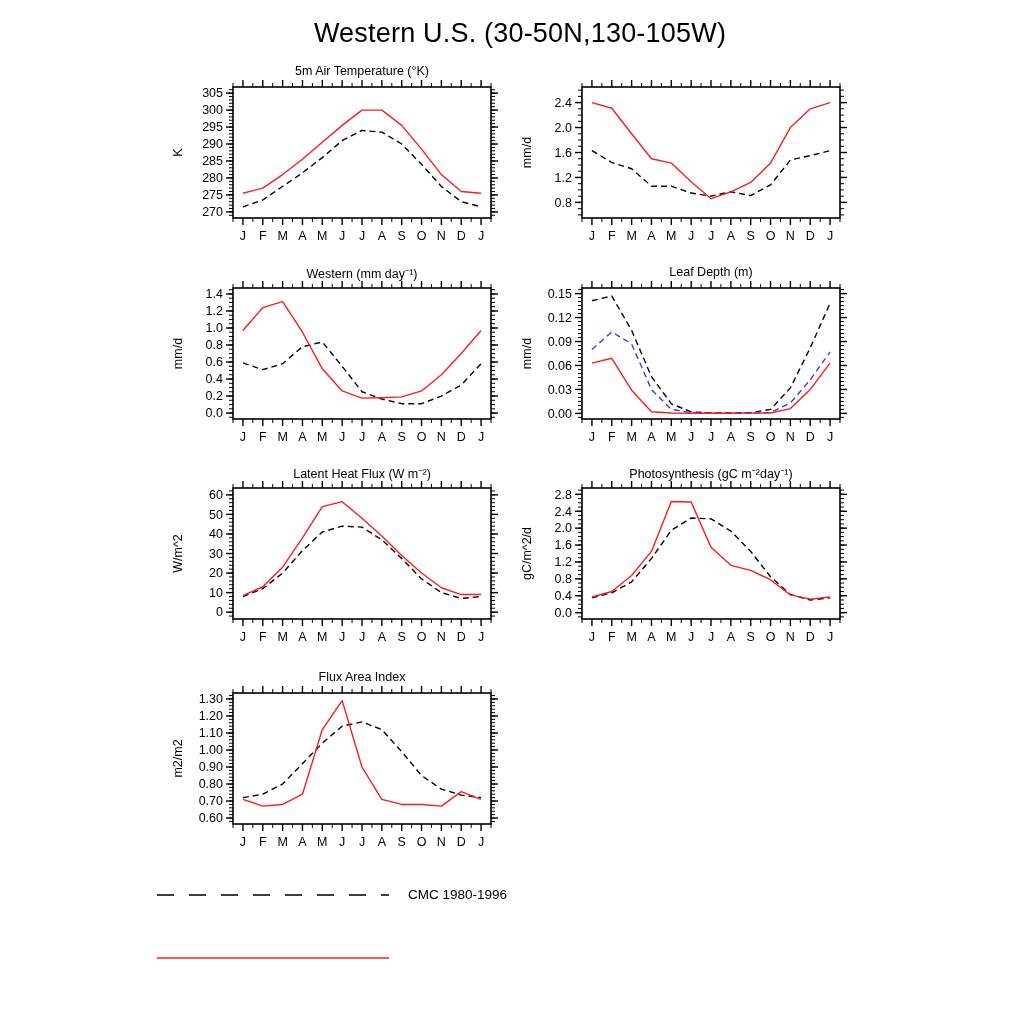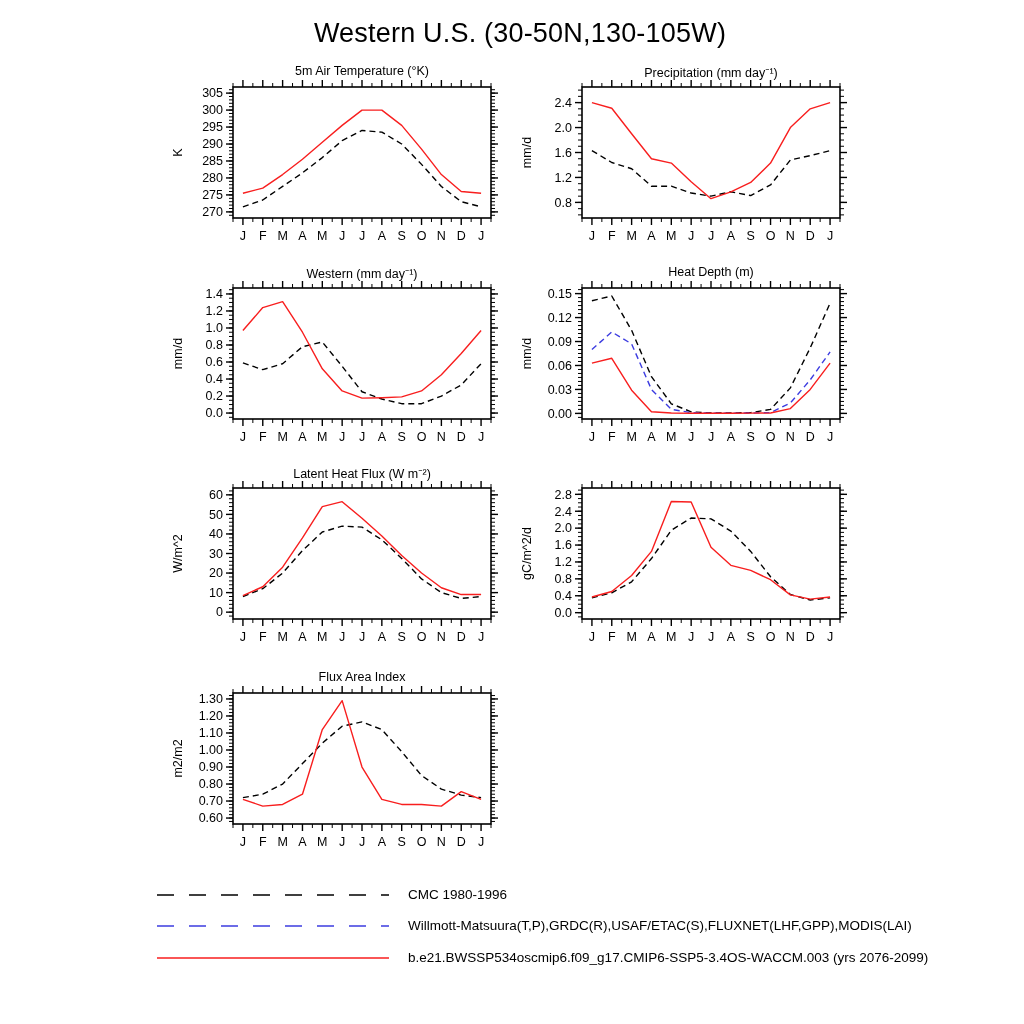--- a/index.html
+++ b/index.html
@@ -209,21 +209,20 @@
         <line x1="326.0769230769231" y1="1" x2="326.0769230769231" y2="8" stroke="#000" stroke-width="1.4"></line>
         <text x="326.0769230769231" y="161" text-anchor="middle" font-size="12.5">J</text>
         <rect x="78" y="8" width="258" height="131" fill="none" stroke="#000" stroke-width="1.6"></rect>
         <text x="27" y="73.5" text-anchor="middle" font-size="12.5" transform="rotate(-90 27 73.5)">K</text>
         <polyline points="87.92,127.80 107.77,121.01 127.62,107.44 147.46,93.86 167.31,78.59 187.15,61.62 207.00,51.44 226.85,53.14 246.69,65.02 266.54,85.38 286.38,107.44 306.23,122.71 326.08,127.80" fill="none" stroke="#000000" stroke-width="1.4" stroke-linejoin="round" stroke-dasharray="6,4"></polyline>
         <polyline points="87.92,114.23 107.77,109.13 127.62,95.56 147.46,80.29 167.31,63.32 187.15,46.35 207.00,31.08 226.85,31.08 246.69,46.35 266.54,70.11 286.38,95.56 306.23,112.53 326.08,114.23" fill="none" stroke="#f81e1e" stroke-width="1.4" stroke-linejoin="round"></polyline>
       </svg>
   </div>
 
   <div class="chart-cell" style="left:504px;top:64px;">
-    <div class="chart-title">Precipitation (mm day⁻¹)</div>
     <svg class="chart">
         <line x1="74" y1="135.8809523809524" x2="78" y2="135.8809523809524" stroke="#000" stroke-width="1"></line>
         <line x1="336" y1="135.8809523809524" x2="340" y2="135.8809523809524" stroke="#000" stroke-width="1"></line>
         <line x1="74" y1="129.64285714285717" x2="78" y2="129.64285714285717" stroke="#000" stroke-width="1"></line>
         <line x1="336" y1="129.64285714285717" x2="340" y2="129.64285714285717" stroke="#000" stroke-width="1"></line>
         <line x1="74" y1="123.4047619047619" x2="78" y2="123.4047619047619" stroke="#000" stroke-width="1"></line>
         <line x1="336" y1="123.4047619047619" x2="340" y2="123.4047619047619" stroke="#000" stroke-width="1"></line>
         <line x1="74" y1="117.16666666666667" x2="78" y2="117.16666666666667" stroke="#000" stroke-width="1"></line>
         <line x1="336" y1="117.16666666666667" x2="340" y2="117.16666666666667" stroke="#000" stroke-width="1"></line>
         <line x1="74" y1="110.92857142857144" x2="78" y2="110.92857142857144" stroke="#000" stroke-width="1"></line>
@@ -506,21 +505,21 @@
         <line x1="326.0769230769231" y1="1" x2="326.0769230769231" y2="8" stroke="#000" stroke-width="1.4"></line>
         <text x="326.0769230769231" y="161" text-anchor="middle" font-size="12.5">J</text>
         <rect x="78" y="8" width="258" height="131" fill="none" stroke="#000" stroke-width="1.6"></rect>
         <text x="27" y="73.5" text-anchor="middle" font-size="12.5" transform="rotate(-90 27 73.5)">mm/d</text>
         <polyline points="87.92,82.86 107.77,89.66 127.62,83.71 147.46,66.69 167.31,62.02 187.15,86.26 207.00,111.78 226.85,119.01 246.69,123.69 266.54,123.69 286.38,116.03 306.23,104.97 326.08,83.71" fill="none" stroke="#000000" stroke-width="1.4" stroke-linejoin="round" stroke-dasharray="6,4"></polyline>
         <polyline points="87.92,50.53 107.77,27.56 127.62,21.61 147.46,52.23 167.31,88.81 187.15,110.93 207.00,118.16 226.85,117.73 246.69,116.88 266.54,110.93 286.38,94.77 306.23,73.50 326.08,50.53" fill="none" stroke="#f81e1e" stroke-width="1.4" stroke-linejoin="round"></polyline>
       </svg>
   </div>
 
   <div class="chart-cell" style="left:504px;top:265px;">
-    <div class="chart-title">Heat Depth (m)</div>
+    <div class="chart-title">Leaf Depth (m)</div>
     <svg class="chart">
         <line x1="74" y1="137.40243902439025" x2="78" y2="137.40243902439025" stroke="#000" stroke-width="1"></line>
         <line x1="336" y1="137.40243902439025" x2="340" y2="137.40243902439025" stroke="#000" stroke-width="1"></line>
         <line x1="74" y1="133.40853658536585" x2="78" y2="133.40853658536585" stroke="#000" stroke-width="1"></line>
         <line x1="336" y1="133.40853658536585" x2="340" y2="133.40853658536585" stroke="#000" stroke-width="1"></line>
         <line x1="74" y1="129.41463414634148" x2="78" y2="129.41463414634148" stroke="#000" stroke-width="1"></line>
         <line x1="336" y1="129.41463414634148" x2="340" y2="129.41463414634148" stroke="#000" stroke-width="1"></line>
         <line x1="74" y1="125.42073170731707" x2="78" y2="125.42073170731707" stroke="#000" stroke-width="1"></line>
         <line x1="336" y1="125.42073170731707" x2="340" y2="125.42073170731707" stroke="#000" stroke-width="1"></line>
         <line x1="74" y1="121.42682926829268" x2="78" y2="121.42682926829268" stroke="#000" stroke-width="1"></line>
@@ -832,20 +831,21 @@
         <line x1="326.0769230769231" y1="1" x2="326.0769230769231" y2="8" stroke="#000" stroke-width="1.4"></line>
         <text x="326.0769230769231" y="161" text-anchor="middle" font-size="12.5">J</text>
         <rect x="78" y="8" width="258" height="131" fill="none" stroke="#000" stroke-width="1.6"></rect>
         <text x="27" y="73.5" text-anchor="middle" font-size="12.5" transform="rotate(-90 27 73.5)">W/m^2</text>
         <polyline points="87.92,116.51 107.77,108.69 127.62,93.05 147.46,70.57 167.31,51.99 187.15,46.13 207.00,47.10 226.85,59.81 246.69,78.39 266.54,98.92 286.38,112.60 306.23,118.47 326.08,116.51" fill="none" stroke="#000000" stroke-width="1.4" stroke-linejoin="round" stroke-dasharray="6,4"></polyline>
         <polyline points="87.92,115.54 107.77,106.74 127.62,87.19 147.46,57.86 167.31,26.57 187.15,21.69 207.00,38.31 226.85,55.90 246.69,75.46 266.54,93.05 286.38,107.72 306.23,114.56 326.08,114.56" fill="none" stroke="#f81e1e" stroke-width="1.4" stroke-linejoin="round"></polyline>
       </svg>
   </div>
 
   <div class="chart-cell" style="left:504px;top:465px;">
+    <div class="chart-title">Photosynthesis (gC m⁻²day⁻¹)</div>
     <svg class="chart">
         <line x1="74" y1="136.88709677419354" x2="78" y2="136.88709677419354" stroke="#000" stroke-width="1"></line>
         <line x1="336" y1="136.88709677419354" x2="340" y2="136.88709677419354" stroke="#000" stroke-width="1"></line>
         <line x1="74" y1="132.66129032258067" x2="78" y2="132.66129032258067" stroke="#000" stroke-width="1"></line>
         <line x1="336" y1="132.66129032258067" x2="340" y2="132.66129032258067" stroke="#000" stroke-width="1"></line>
         <line x1="74" y1="128.43548387096774" x2="78" y2="128.43548387096774" stroke="#000" stroke-width="1"></line>
         <line x1="336" y1="128.43548387096774" x2="340" y2="128.43548387096774" stroke="#000" stroke-width="1"></line>
         <line x1="74" y1="124.20967741935483" x2="78" y2="124.20967741935483" stroke="#000" stroke-width="1"></line>
         <line x1="336" y1="124.20967741935483" x2="340" y2="124.20967741935483" stroke="#000" stroke-width="1"></line>
         <line x1="74" y1="119.98387096774194" x2="78" y2="119.98387096774194" stroke="#000" stroke-width="1"></line>
@@ -1176,25 +1176,20 @@
         <polyline points="87.92,114.33 107.77,121.14 127.62,119.44 147.46,109.23 167.31,44.58 187.15,15.66 207.00,82.01 226.85,114.33 246.69,119.44 266.54,119.44 286.38,121.14 306.23,106.68 326.08,114.33" fill="none" stroke="#f81e1e" stroke-width="1.4" stroke-linejoin="round"></polyline>
       </svg>
   </div>
 
   <div class="legend">
     <div class="legend-row" style="top:882px;">
       <svg width="236" height="10">
         <line x1="2" y1="5" x2="234" y2="5" stroke-width="1.4" stroke="#000000" stroke-dasharray="17,15"></line>
       </svg><span class="legend-label">CMC 1980-1996</span>
     </div>
-    <div class="legend-row" style="top:913px;">
-      <svg width="236" height="10">
-        <line x1="2" y1="5" x2="234" y2="5" stroke-width="1.4" stroke="#3c3ce0" stroke-dasharray="17,15"></line>
-      </svg><span class="legend-label">Willmott-Matsuura(T,P),GRDC(R),USAF/ETAC(S),FLUXNET(LHF,GPP),MODIS(LAI)</span>
-    </div>
     <div class="legend-row" style="top:945px;">
       <svg width="236" height="10">
         <line x1="2" y1="5" x2="234" y2="5" stroke-width="1.4" stroke="#f81e1e"></line>
-      </svg><span class="legend-label">b.e21.BWSSP534oscmip6.f09_g17.CMIP6-SSP5-3.4OS-WACCM.003 (yrs 2076-2099)</span>
+      </svg>
     </div>
   </div>
 
 </div>
 
 </body></html>

